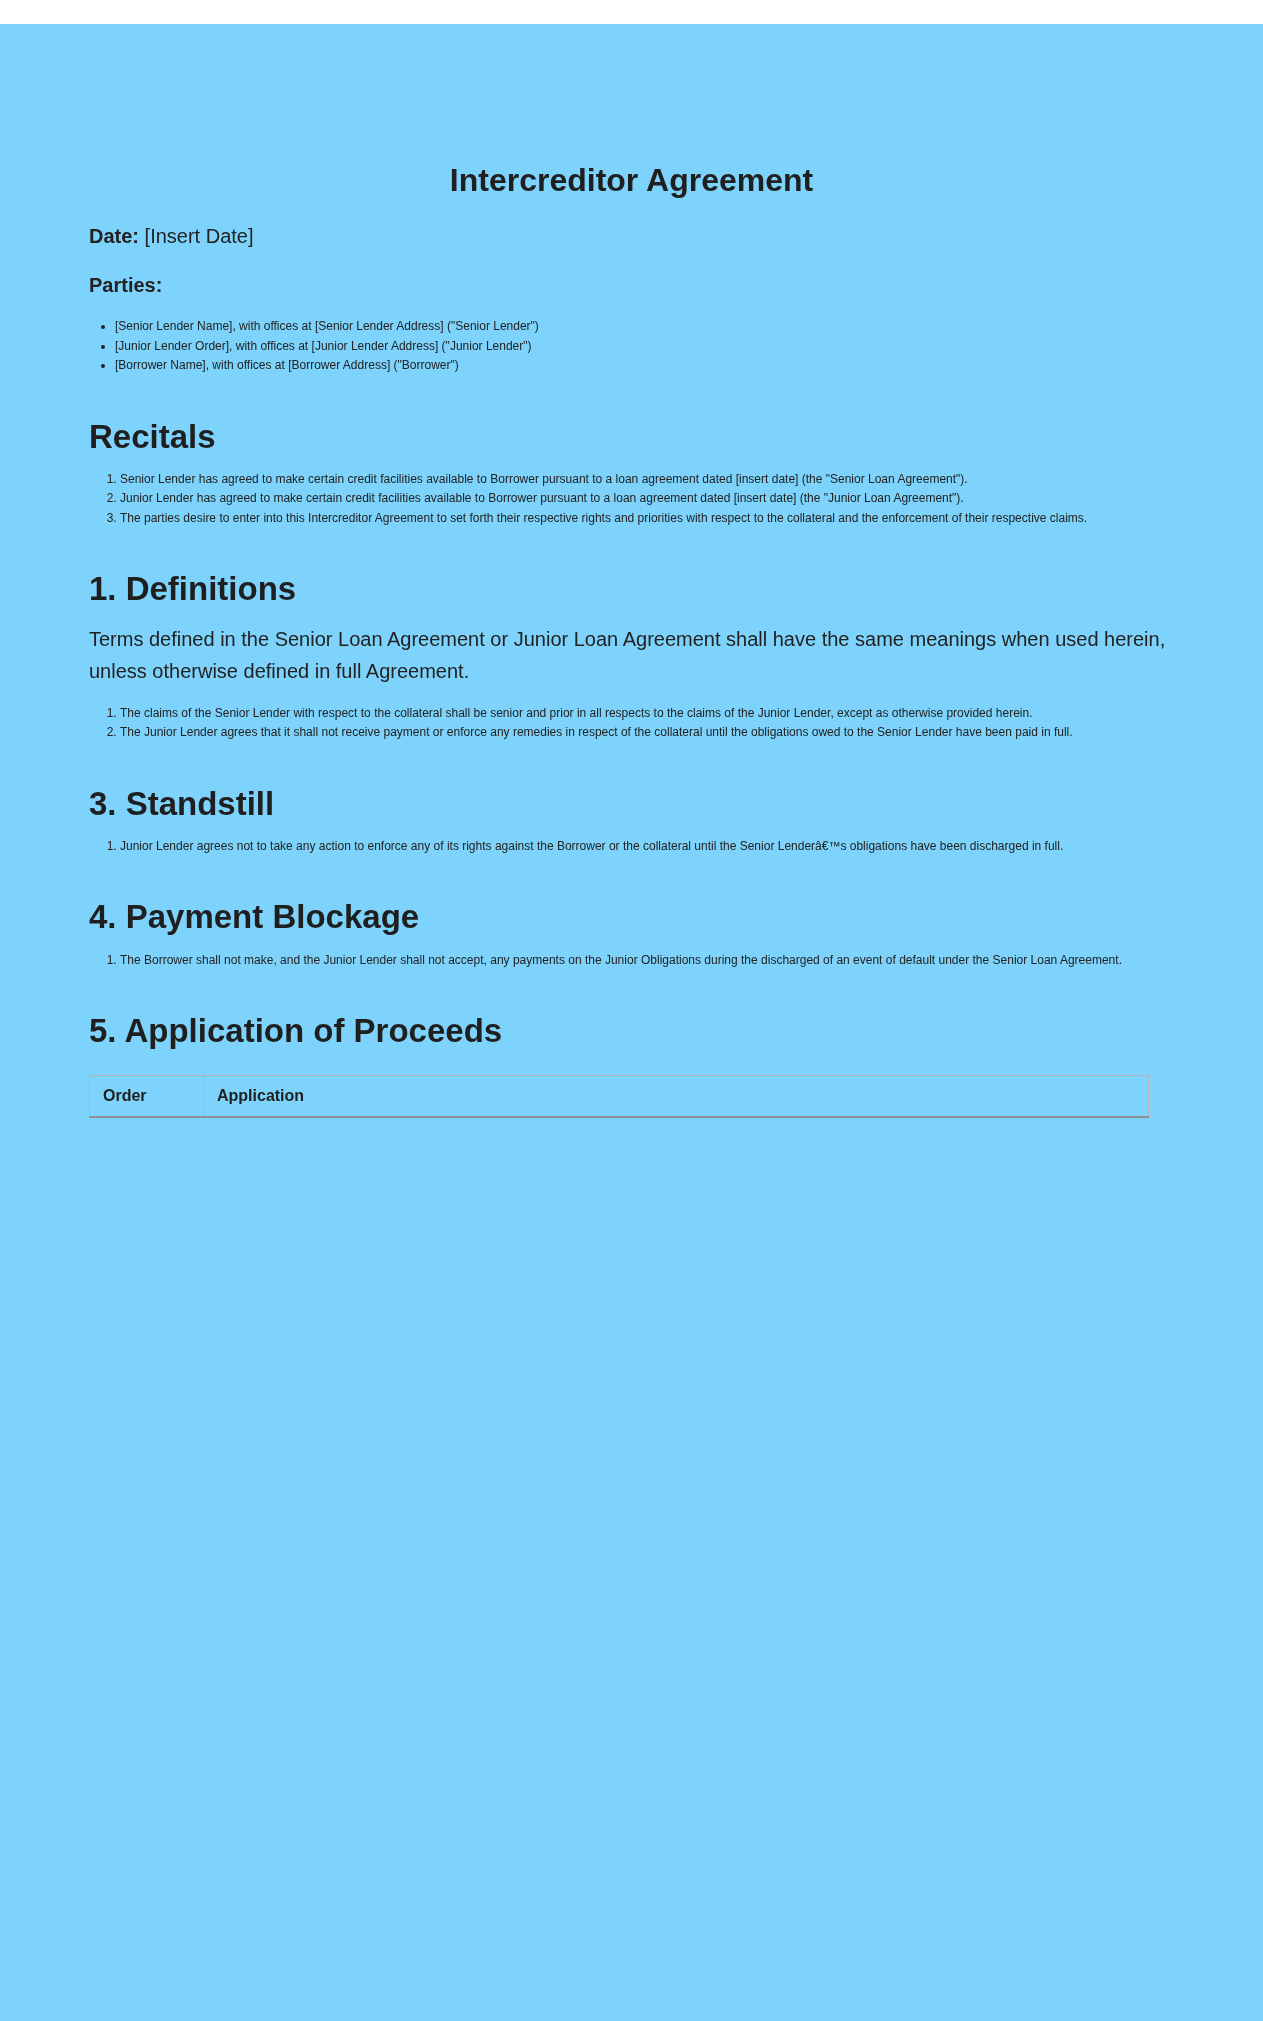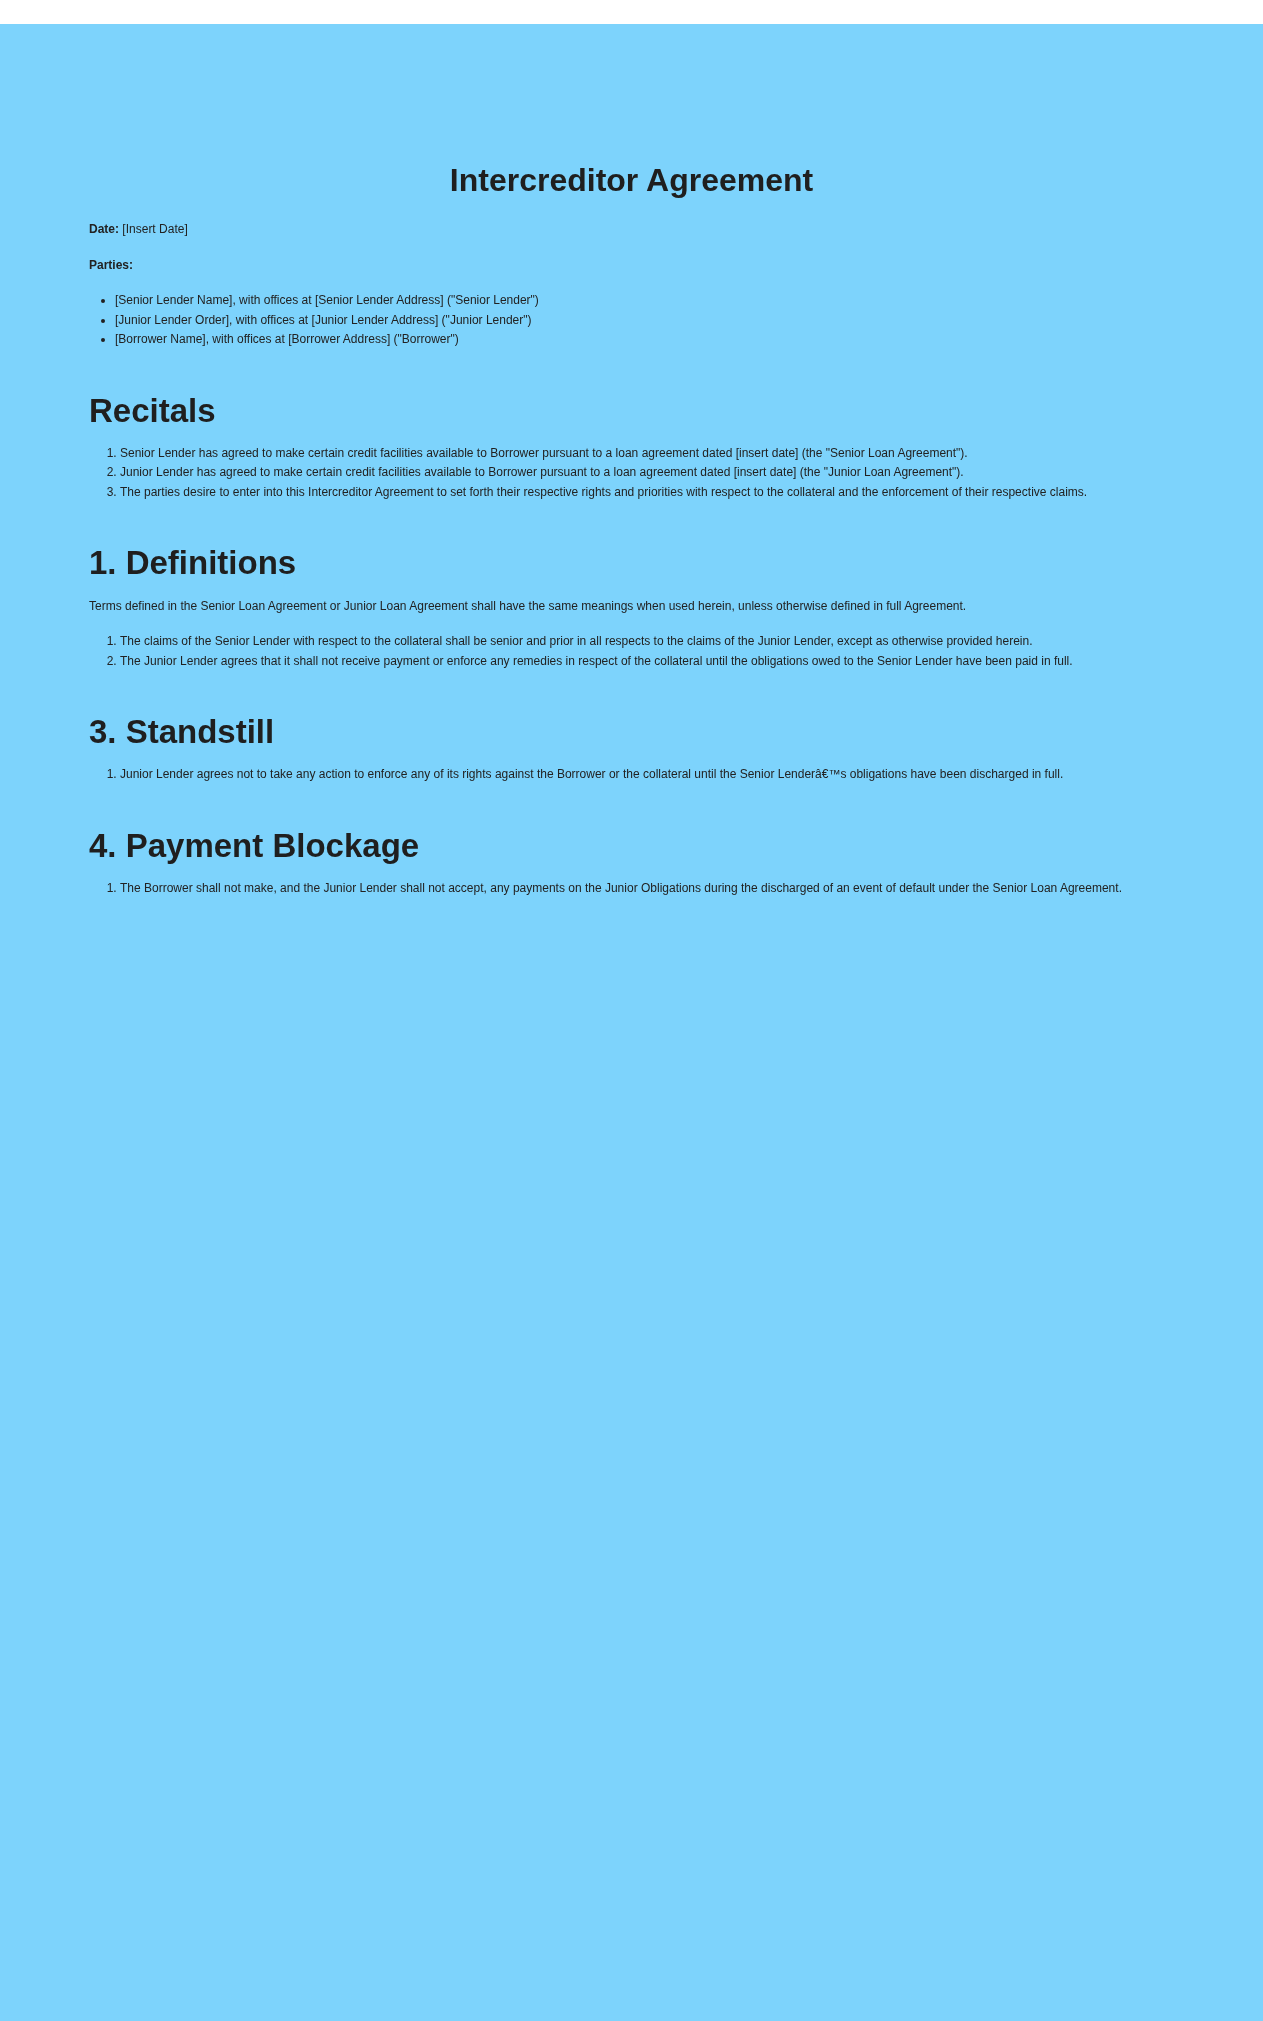--- a/index.html
+++ b/index.html
@@ -31,21 +31,21 @@
     color: #1f1f1f;
   }
   h2 {
     font-size: 33px;
     line-height: 1.25;
     font-weight: 700;
     margin: 40px 0 13px 0;
     color: #1f1f1f;
   }
   p {
-    font-size: 12px;
+    font-size: 20px;
     line-height: 1.625;
     margin: 0 0 16px 0;
   }
   b { font-weight: 700; }
   ul, ol {
     margin: 0 0 16px 0;
     font-size: 12px;
     line-height: 1.625;
   }
   ul { padding-left: 26px; }
@@ -103,14 +103,27 @@
   <h2>3. Standstill</h2>
   <ol>
     <li>Junior Lender agrees not to take any action to enforce any of its rights against the Borrower or the collateral until the Senior Lenderâ€™s obligations have been discharged in full.</li>
   </ol>
 
   <h2>4. Payment Blockage</h2>
   <ol>
     <li>The Borrower shall not make, and the Junior Lender shall not accept, any payments on the Junior Obligations during the discharged of an event of default under the Senior Loan Agreement.</li>
   </ol>
 
+  <h2>5. Application of Proceeds</h2>
+  <table>
+    <colgroup>
+      <col class="col-order">
+      <col>
+    </colgroup>
+    <thead>
+      <tr>
+        <th>Order</th>
+        <th>Application</th>
+      </tr>
+    </thead>
+  </table>
 
 </div>
 
 </body></html>

